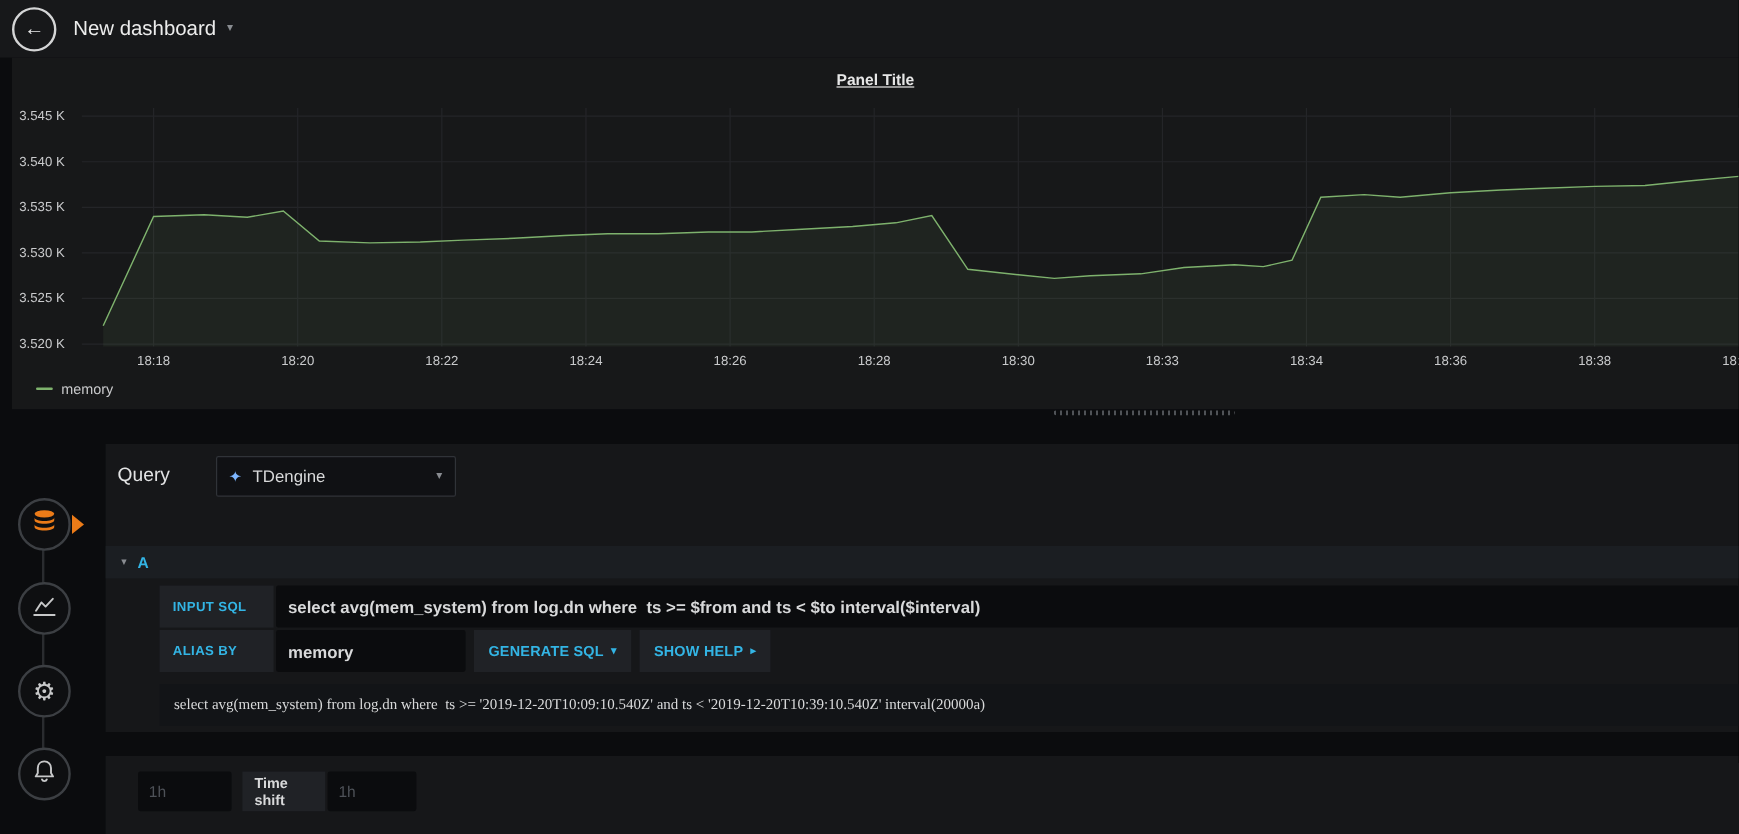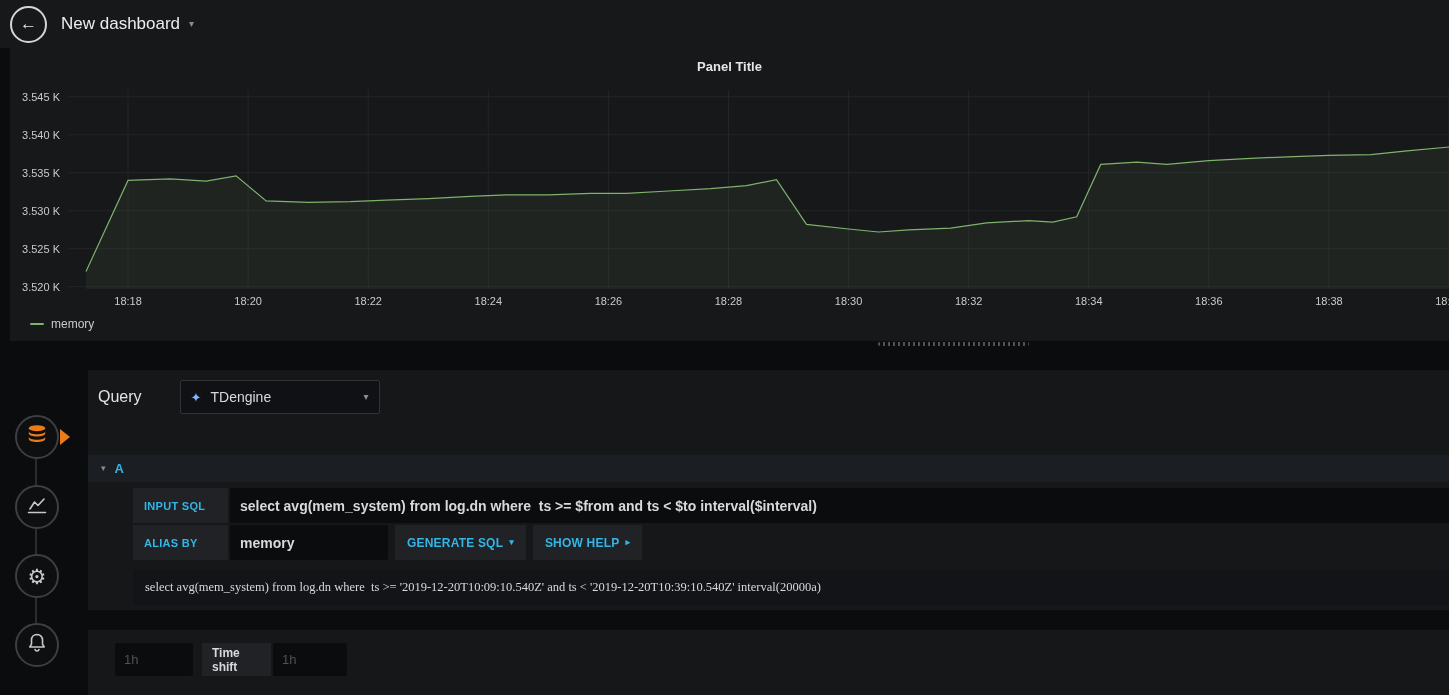--- a/index.html
+++ b/index.html
@@ -10,25 +10,25 @@
   .topbar{position:absolute;left:0;top:0;width:100%;height:48px;background:#17181a;
     display:flex;align-items:center;gap:14px;padding-left:10px;box-sizing:border-box;}
   .back-btn{width:37px;height:37px;border-radius:50%;border:2px solid #d4d5d6;background:transparent;
     color:#e8e9ea;font-size:17px;display:flex;align-items:center;justify-content:center;cursor:pointer;padding:0;}
   .dash-title{display:flex;align-items:center;gap:9px;cursor:pointer;}
   .dash-title .t{font-size:17px;font-weight:500;color:#ececec;}
   .caret{color:#898c91;font-size:10px;line-height:1;}
 
   
   .panel{position:absolute;left:10px;top:48px;width:1439px;height:293px;background:#171819;overflow:hidden;}
-  .panel-title{position:absolute;left:0;right:0;top:11px;text-align:center;font-size:13px;font-weight:700;color:#e6e6e6;}
+  .panel-title{position:absolute;left:0;right:0;top:11px;text-align:center;font-size:13px;font-weight:700;color:#e6e6e6;text-decoration:underline;}
   .chart-plot{position:absolute;left:58px;top:42px;width:1381px;height:199px;}
   .grid{stroke:#242528;stroke-width:1;}
   .xtick{position:absolute;top:247px;width:60px;text-align:center;font-size:11px;color:#c9cacc;}
-  .ytick{position:absolute;left:0;width:50px;text-align:right;font-size:11px;color:#c9cacc;line-height:14px;}
+  .ytick{position:absolute;left:0;width:50px;text-align:center;font-size:11px;color:#c9cacc;line-height:14px;}
   .legend{position:absolute;left:20px;top:269px;display:flex;align-items:center;gap:7px;cursor:pointer;}
   .legend .swatch{width:14px;height:2px;border-radius:1px;background:#7eb26d;}
   .legend .name{font-size:12px;color:#c9cacc;}
 
   .resize-handle{position:absolute;left:878px;top:342px;width:151px;height:4px;border-radius:2px;cursor:row-resize;
     background:repeating-linear-gradient(90deg,#505357 0 2px,rgba(0,0,0,0) 2px 5px);}
 
   
   .tab-rail{position:absolute;left:0;top:348px;width:88px;height:347px;}
   .rail-line{position:absolute;left:35px;top:89px;width:2px;height:208px;background:#2a2c2f;}
@@ -122,21 +122,21 @@
       <span class="swatch" style="background: rgb(126, 178, 109);"></span>
       <span class="name">memory</span>
     </div>
   <div class="xtick" style="left: 88.0435px;">18:18</div>
       <div class="xtick" style="left: 208.13px;">18:20</div>
       <div class="xtick" style="left: 328.217px;">18:22</div>
       <div class="xtick" style="left: 448.304px;">18:24</div>
       <div class="xtick" style="left: 568.391px;">18:26</div>
       <div class="xtick" style="left: 688.478px;">18:28</div>
       <div class="xtick" style="left: 808.565px;">18:30</div>
-      <div class="xtick" style="left: 928.652px;">18:32</div>
+      <div class="xtick" style="left: 928.652px;">18:33</div>
       <div class="xtick" style="left: 1048.74px;">18:34</div>
       <div class="xtick" style="left: 1168.83px;">18:36</div>
       <div class="xtick" style="left: 1288.91px;">18:38</div>
       <div class="xtick" style="left: 1409px;">18:40</div>
       <div class="ytick" style="top: 231.721px;">3.520 K</div>
       <div class="ytick" style="top: 193.744px;">3.525 K</div>
       <div class="ytick" style="top: 155.767px;">3.530 K</div>
       <div class="ytick" style="top: 117.79px;">3.535 K</div>
       <div class="ytick" style="top: 79.813px;">3.540 K</div>
       <div class="ytick" style="top: 41.8359px;">3.545 K</div>

